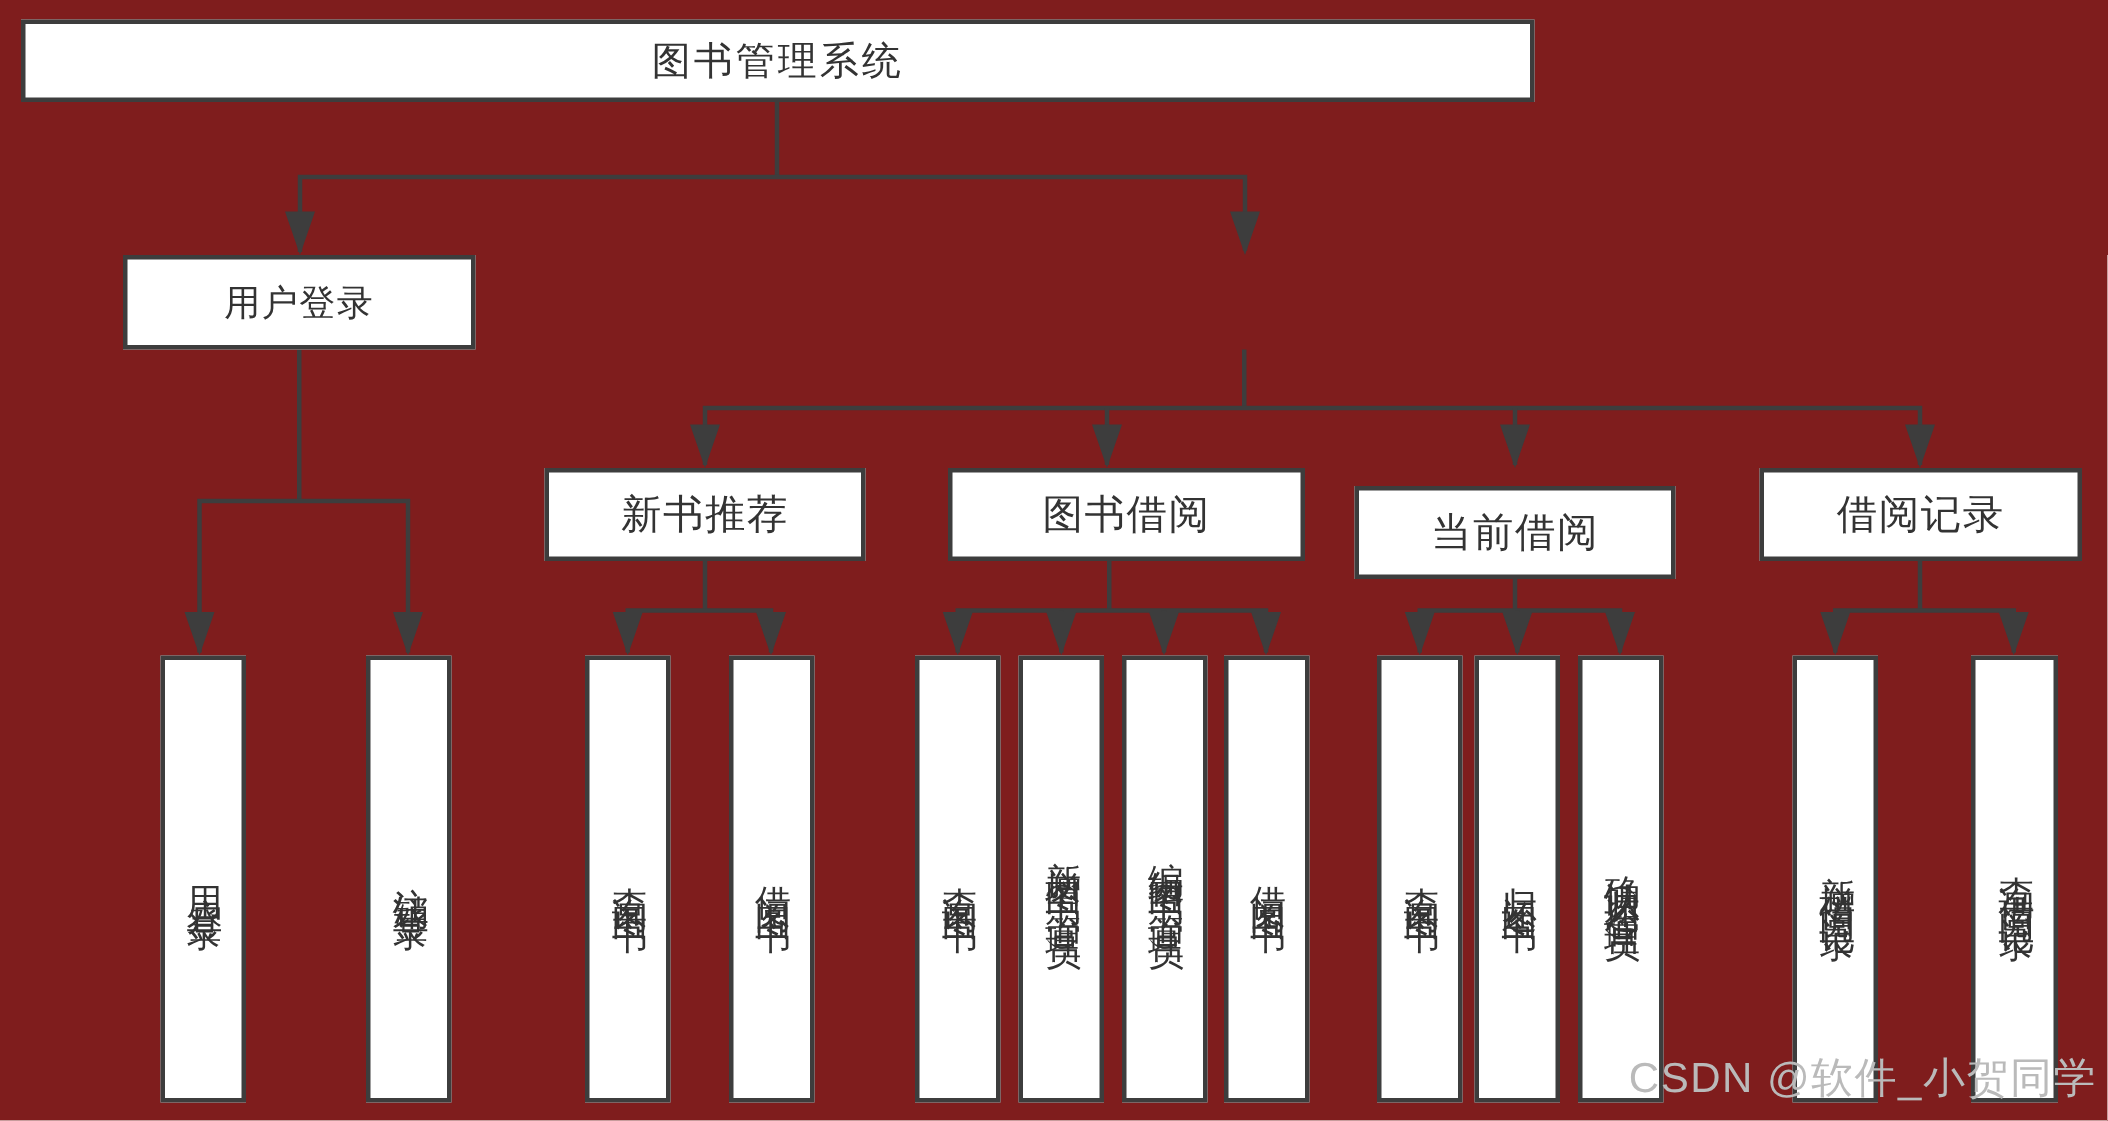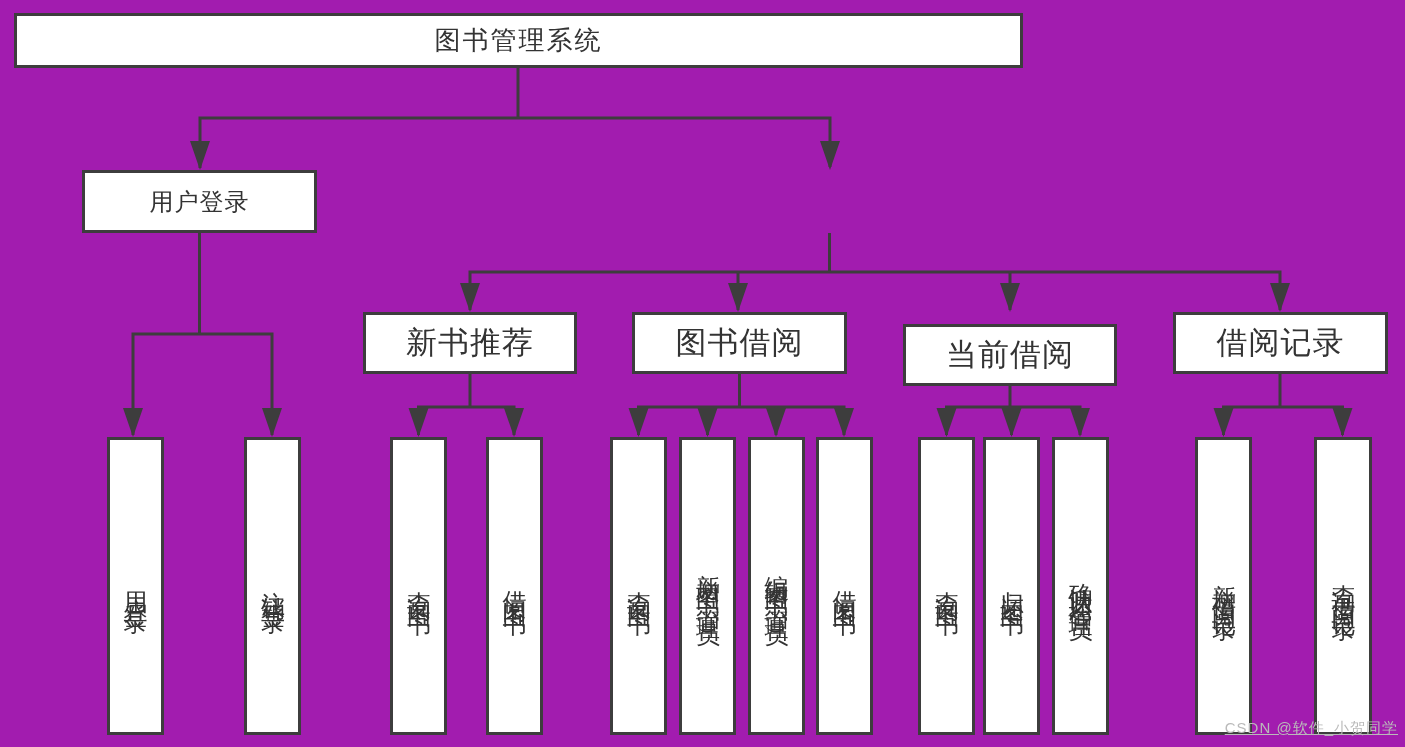--- a/index.html
+++ b/index.html
@@ -5,21 +5,21 @@
   html, body {
     margin: 0;
     padding: 0;
     background: #ffffff;
     font-family: "Liberation Sans", "DejaVu Sans", sans-serif;
   }
   .canvas {
     position: relative;
     width: 1405px;
     height: 747px;
-    background: #a21caf;
+    background: #7f1d1d;
     overflow: hidden;
     color: #333333;
   }
   .connectors {
     position: absolute;
     left: 0;
     top: 0;
     width: 1405px;
     height: 747px;
   }
@@ -29,38 +29,37 @@
     border: 3px solid #3d3d3d;
     background: #ffffff;
     display: flex;
     align-items: center;
     justify-content: center;
     text-align: center;
     color: #333333;
   }
   .node.root-box   { font-size: 26px; letter-spacing: 2px; }
   .node.level2-box { font-size: 24px; letter-spacing: 1px; }
-  .node.level3-box { font-size: 31px; letter-spacing: 1px; }
+  .node.level3-box { font-size: 27px; letter-spacing: 1px; }
   .node.leaf-box   { font-size: 24px; }
   .leaf-box .vtext {
     writing-mode: vertical-rl;
     text-orientation: mixed;
     letter-spacing: 7px;
     line-height: 1.2;
     white-space: nowrap;
   }
   .watermark {
     position: absolute;
     right: 7px;
     bottom: 9px;
-    font-size: 15px;
+    font-size: 28px;
     color: #bababa;
     letter-spacing: 1px;
     pointer-events: none;
-    text-decoration: underline;
   }
 </style>
 </head>
 <body>
 
 <div class="canvas">
 
   <svg class="connectors" viewBox="0 0 1405 747" xmlns="http://www.w3.org/2000/svg" aria-hidden="true">
     <g stroke="#3d3d3d" stroke-width="3" fill="none">
 
@@ -118,21 +117,21 @@
     <span>图书管理系统</span>
   </div>
 
   <div class="node level2-box" style="left:82px; top:170px; width:235px; height:63px;">
     <span>用户登录</span>
   </div>
 
   <div class="node level3-box" style="left:363px; top:312px; width:214px; height:62px;">
     <span>新书推荐</span>
   </div>
-  <div class="node level3-box" style="left:632px; top:312px; width:215px; height:62px;">
+  <div class="node level3-box" style="left:632px; top:312px; width:238px; height:62px;">
     <span>图书借阅</span>
   </div>
   <div class="node level3-box" style="left:903px; top:312px; width:214px; height:62px;margin-top:12px;">
     <span>当前借阅</span>
   </div>
   <div class="node level3-box" style="left:1173px; top:312px; width:215px; height:62px;text-align:right;">
     <span>借阅记录</span>
   </div>
 
   <div class="node leaf-box" style="left:106.5px; top:437px; width:57px; height:298px;">

